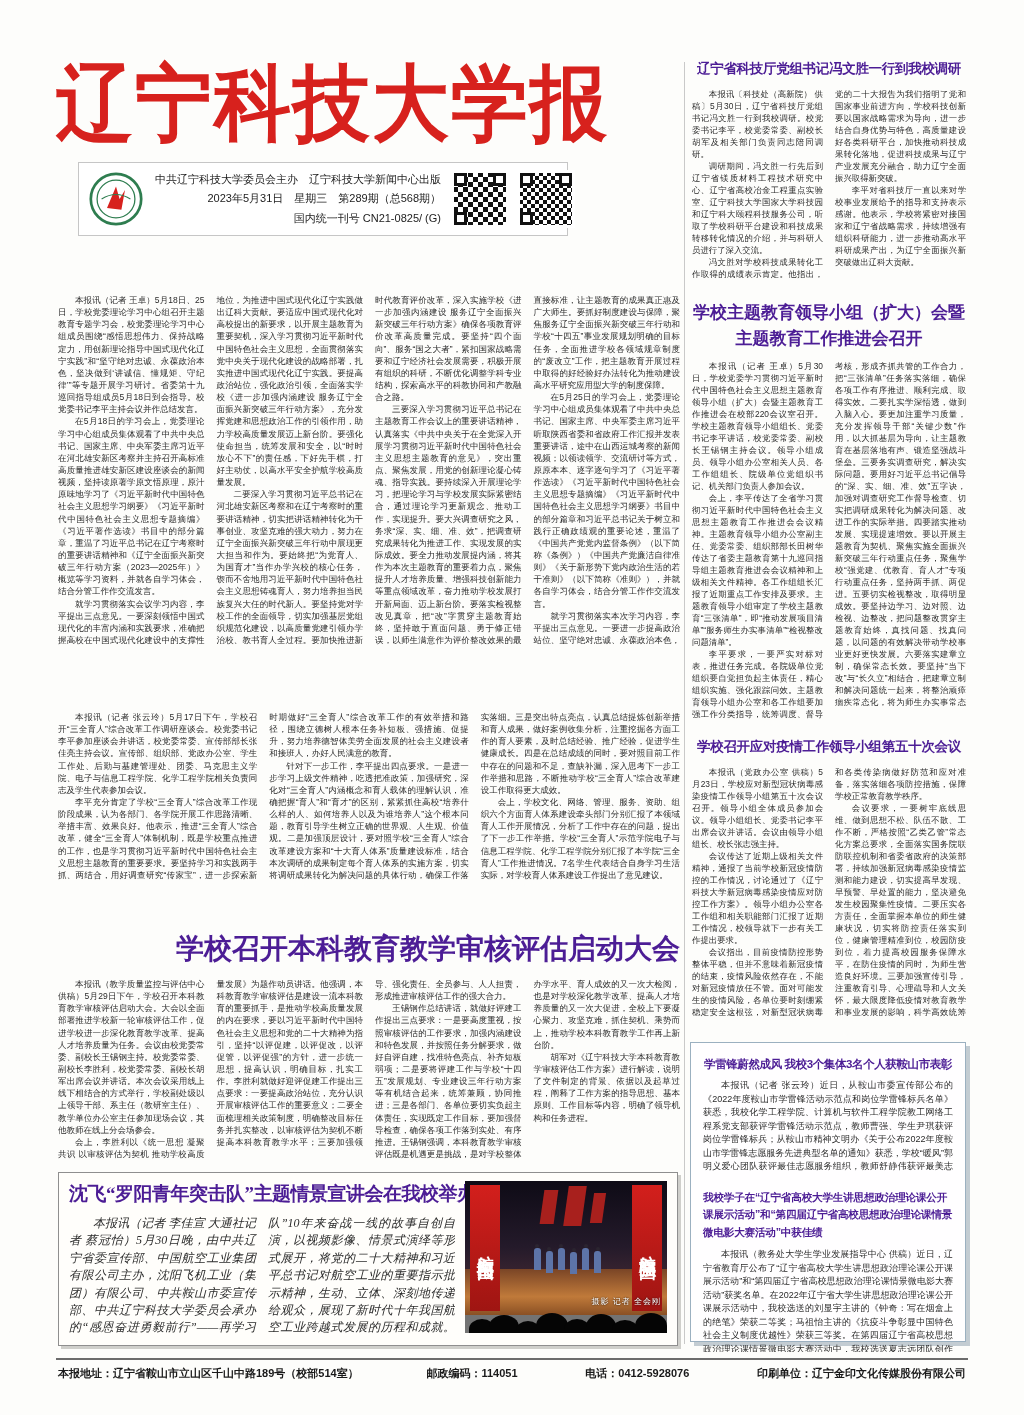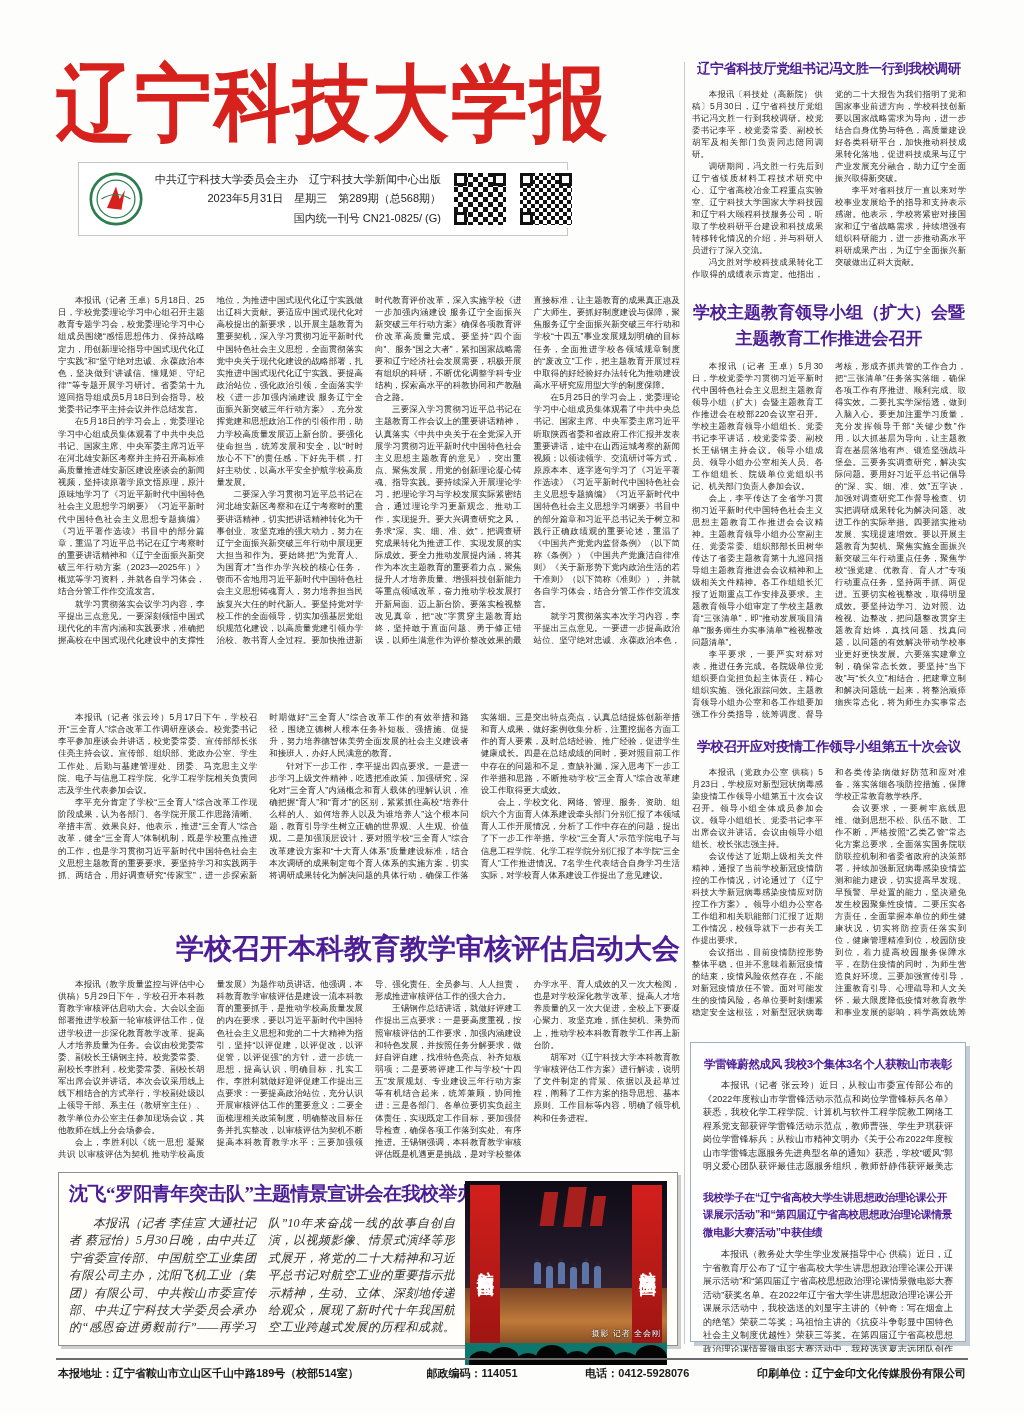--- a/index.html
+++ b/index.html
@@ -48,21 +48,21 @@
   #box-shenfei{position:absolute;left:58px;top:1172px;width:620px;height:174px;border:1px solid #8f8f8f;
                box-shadow:3px 3px 0 #cfcfcb;background:#fffefb;box-sizing:border-box;padding:8px 10px;}
   #box-shenfei .inner{display:flex;gap:10px;height:100%;}
   #box-shenfei .textside{width:386px;flex:0 0 auto;display:flex;flex-direction:column;}
   #box-shenfei h2{font-family:"Liberation Serif","DejaVu Serif",serif;font-size:19px;text-align:center;
                   white-space:nowrap;letter-spacing:-.5px;}
   #box-shenfei .body{margin-top:8px;flex:1;font-size:12px;line-height:1.45;
                      font-family:"Liberation Serif","DejaVu Serif",serif;font-style:italic;}
 
   
-  .photo{position:relative;flex:1;height:184px;margin:0;overflow:hidden;background:#0f766e;}
+  .photo{position:relative;flex:1;height:152px;margin:0;overflow:hidden;background:#737373;}
   .ph-back{position:absolute;left:0;top:0;right:0;height:62%;
            background:linear-gradient(#0e0b16,#241a2a 70%,#3a2430);}
   .ph-flag{position:absolute;background:#a8201d;transform:skewX(-8deg);}
   .ph-floor{position:absolute;left:0;top:58%;right:0;height:30%;
             background:linear-gradient(#7a4526,#c07a3a 60%,#8a5024);}
   .ph-performer{position:absolute;width:7px;height:22px;border-radius:3px 3px 0 0;background:#5d74a8;}
   .ph-performer::before{content:"";position:absolute;left:1.5px;top:-4px;width:4px;height:4px;border-radius:50%;background:#2b2430;}
   .ph-audience{position:absolute;left:0;bottom:-6px;right:0;height:26px;}
   .ph-audience i{position:absolute;bottom:0;background:#050505;border-radius:50% 50% 0 0;}
   .banner{position:absolute;top:4px;bottom:22px;width:30px;background:linear-gradient(#d31f1c,#9f1512);

